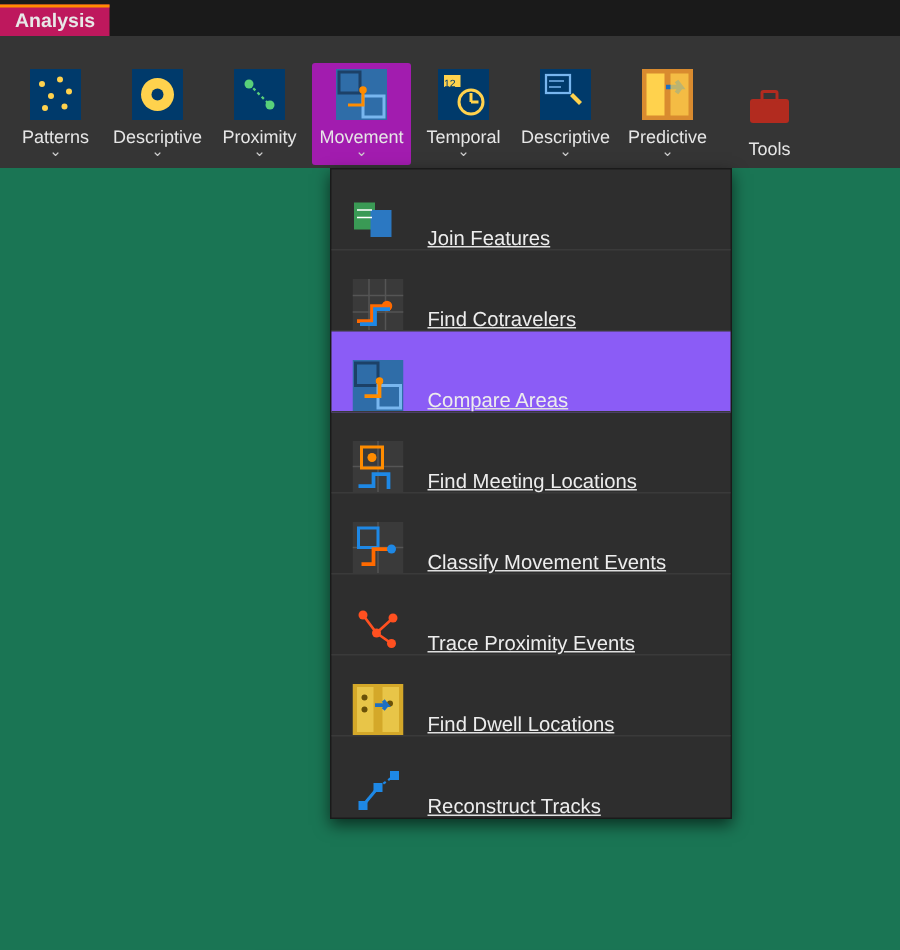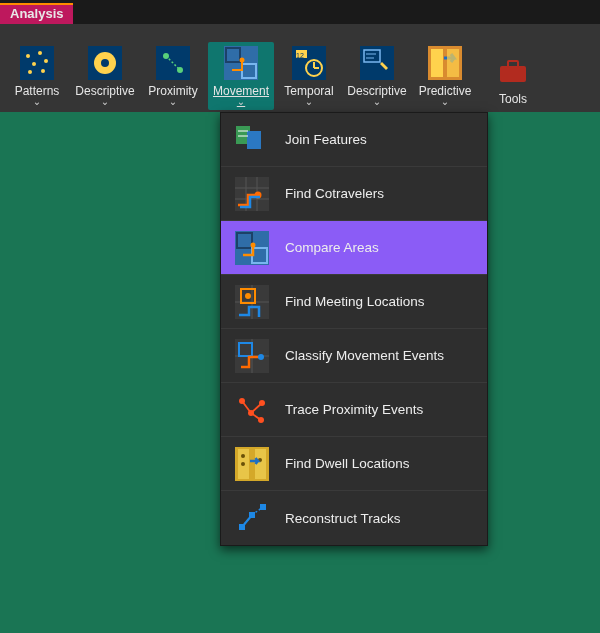--- a/index.html
+++ b/index.html
@@ -46,22 +46,21 @@
       flex-direction: column;
       align-items: center;
       justify-content: flex-start;
       width: 66px;
       padding: 4px 2px;
       border-radius: 2px;
       cursor: pointer;
       position: relative;
     }
     .ribbon-item.selected {
-      background: #0f766e;
-      text-decoration: underline;
+      background: #a21caf;
     }
     .ribbon-icon {
       width: 34px;
       height: 34px;
       margin-bottom: 4px;
       flex-shrink: 0;
     }
     .ribbon-label {
       font-size: 12px;
       color: #e6e6e6;
@@ -77,25 +76,26 @@
       position: absolute;
       left: 220px;
       top: 112px;
       width: 268px;
       background: #2e2e2e;
       border: 1px solid #1a1a1a;
       box-shadow: 0 4px 10px rgba(0,0,0,0.6);
     }
     .menu-item {
       display: flex;
-      align-items: center;
+      align-items: flex-end;
       height: 54px;
       padding: 0 14px;
       border-bottom: 1px solid #3a3a3a;
       cursor: pointer;
+      text-decoration: underline;
     }
     .menu-item:last-child { border-bottom: none; }
     .menu-item.hover { background: #8b5cf6; }
     .menu-icon {
       width: 34px;
       height: 34px;
       margin-right: 16px;
       flex-shrink: 0;
     }
     .menu-label {

